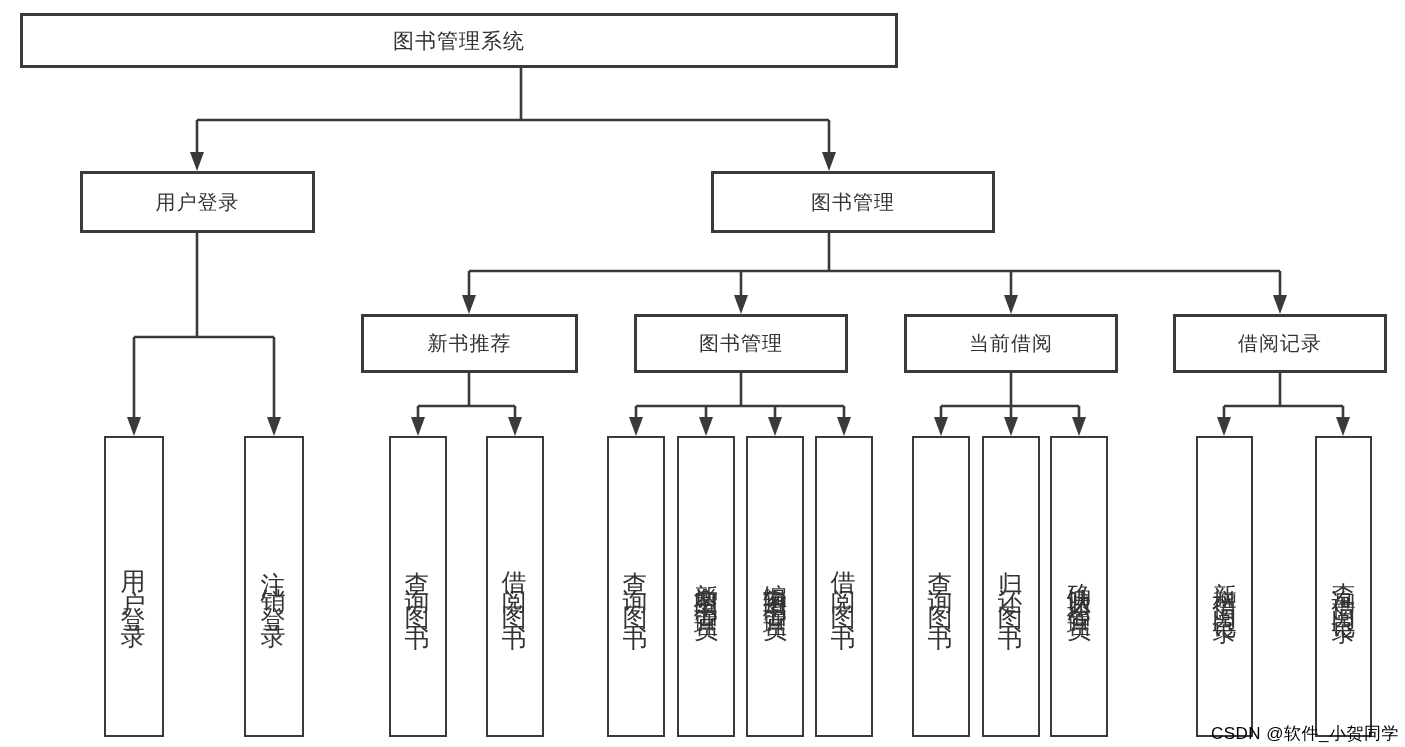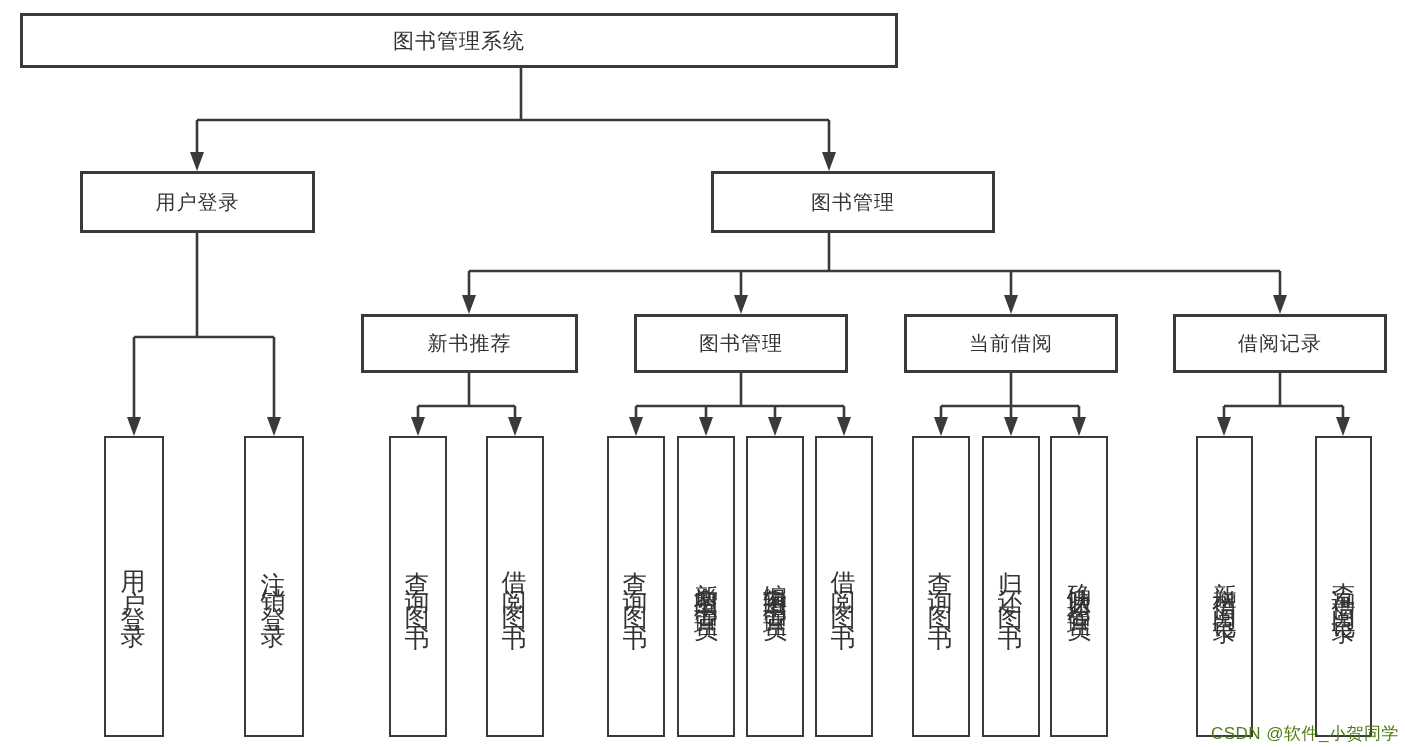--- a/index.html
+++ b/index.html
@@ -47,21 +47,21 @@
     border-width: 2.8px;
   }
   .vt4 { font-size: 25px; letter-spacing: 18px; }
   .vt6 { font-size: 24px; letter-spacing: 8px; }
   .vt9 { font-size: 24px; letter-spacing: 5px; }
 
   .watermark {
     position: absolute;
     right: 6px; bottom: 2px;
     font-size: 17px;
-    color: #4d7c0f;
+    color: #000000;
     letter-spacing: 0.5px;
   }
 </style>
 </head>
 <body>
 
 <div class="stage">
 
   <svg class="connectors" id="connectors">
       <path d="M521,68V120M197,120H829M197,120V157M829,120V157"></path>

